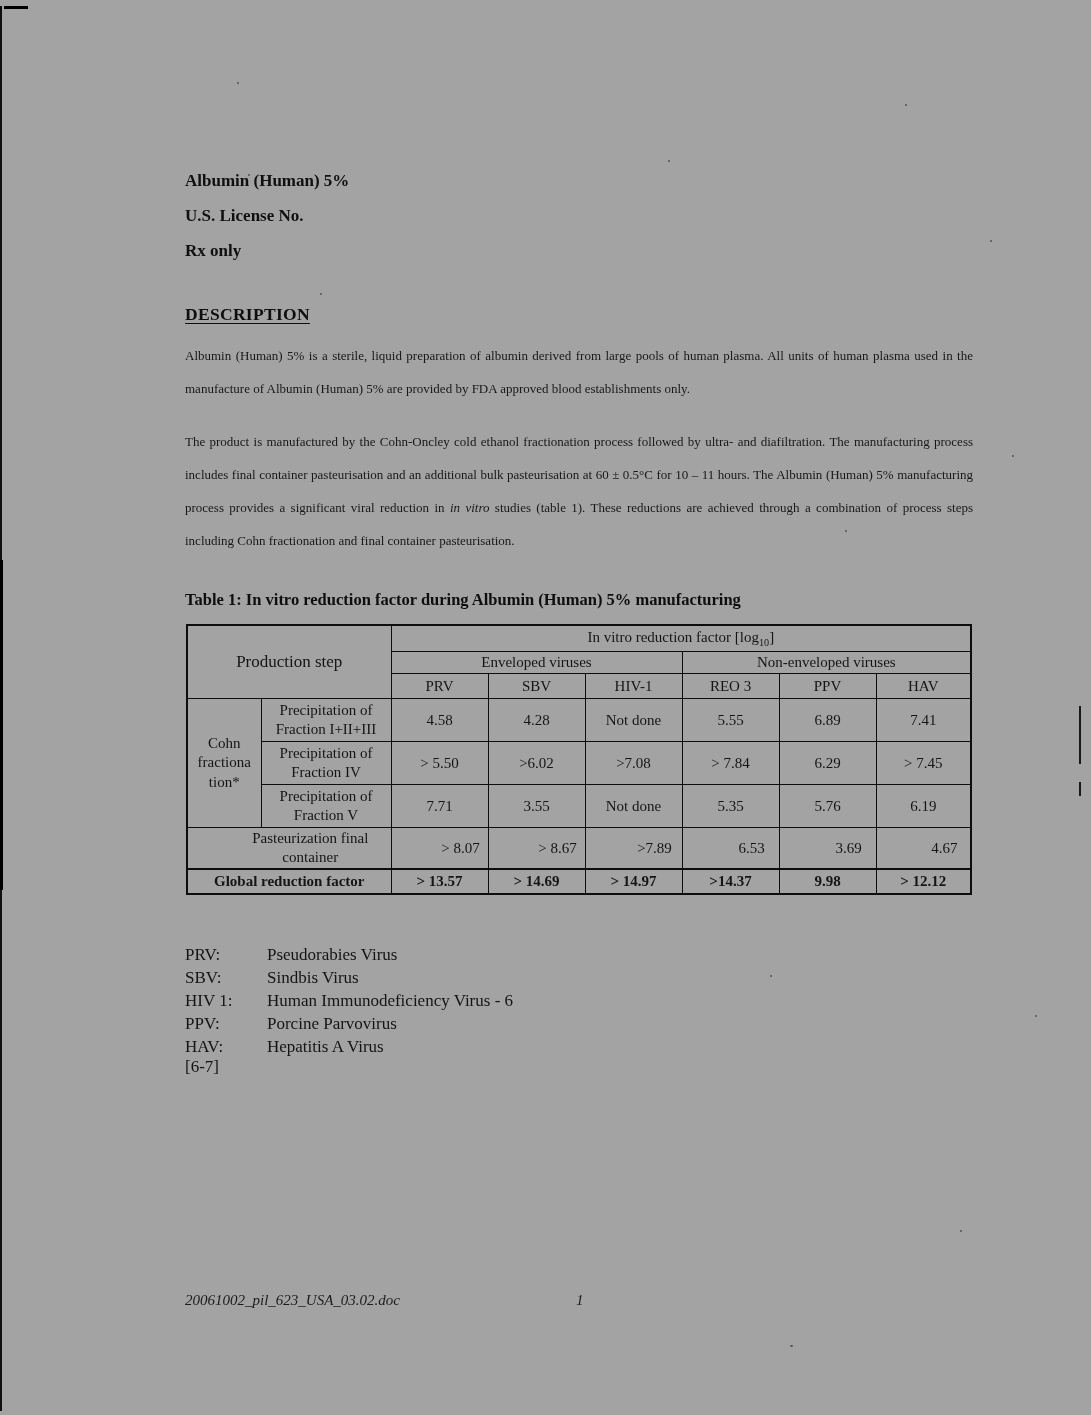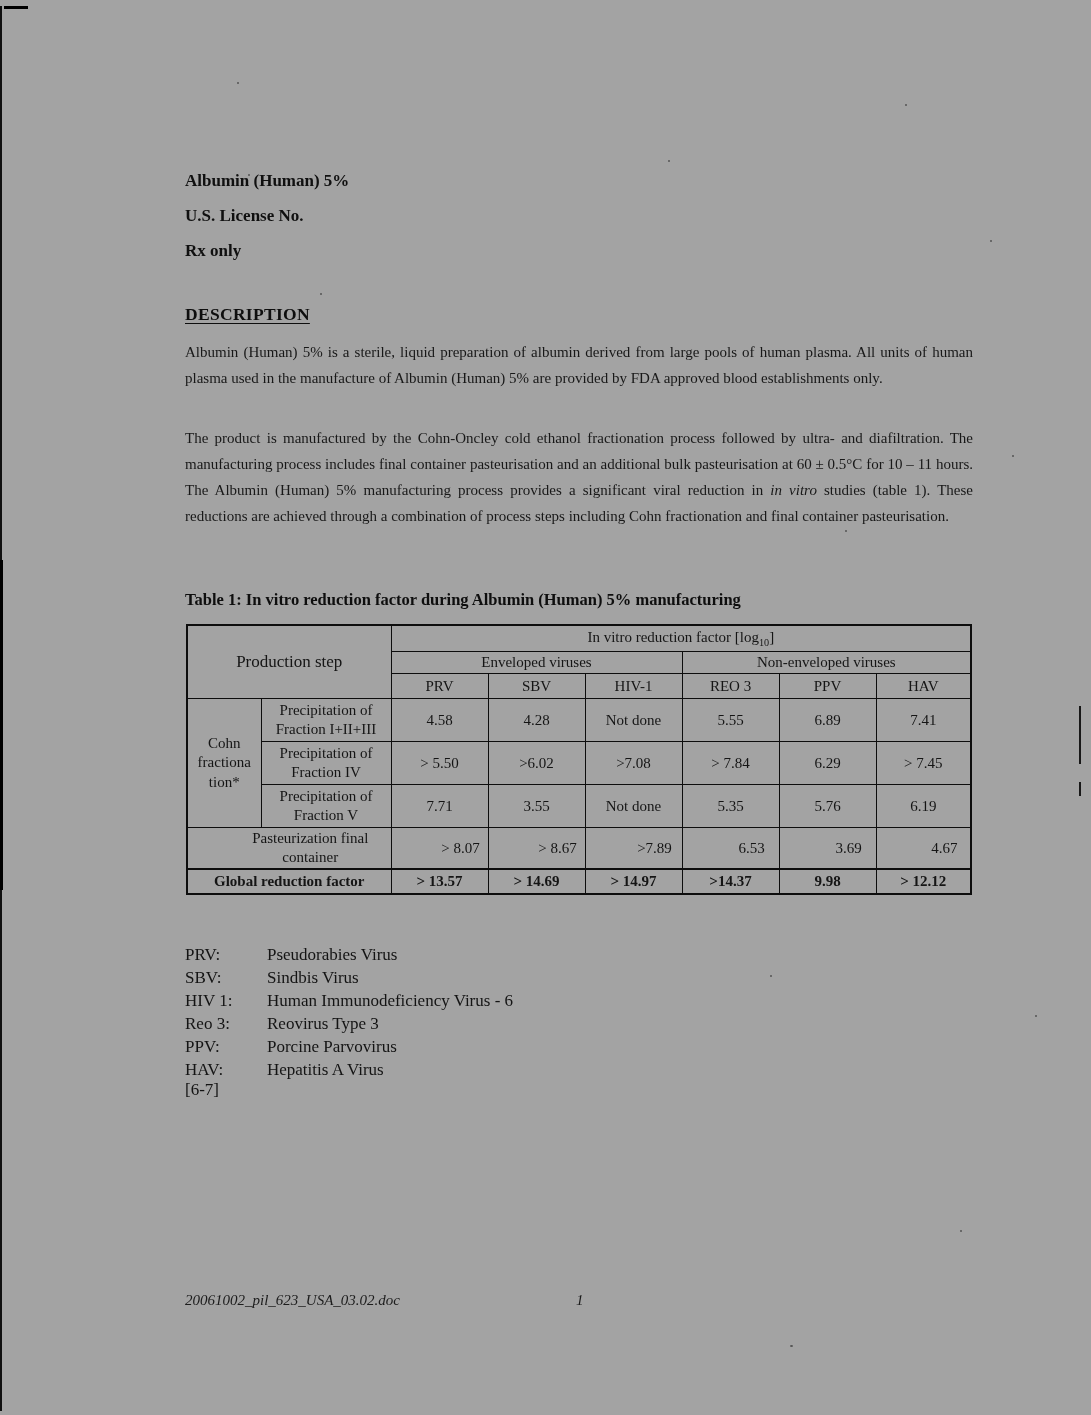--- a/index.html
+++ b/index.html
@@ -17,21 +17,21 @@
   .dot{position:absolute;background:#2a2a2a;border-radius:50%;opacity:.65;}
   
   .abs{position:absolute;}
   .head-line{font-weight:bold;font-size:17px;color:#101010;}
   .section-heading{
     font-weight:bold;font-size:17.5px;letter-spacing:.3px;
     text-decoration:underline;text-underline-offset:3px;color:#0e0e0e;
   }
   .para{
     left:185px;width:788px;text-align:justify;
-    font-size:15px;line-height:26px;color:#181818;
+    font-size:13px;line-height:33px;color:#181818;
   }
   .ital{font-style:italic;}
   .table-title{font-weight:bold;font-size:16.5px;color:#0e0e0e;}
   
   .vtable{
     border-collapse:collapse;table-layout:fixed;width:784px;
     font-size:15px;color:#151515;
   }
   .vtable td{
     border:1px solid #0d0d0d;text-align:center;vertical-align:middle;
@@ -190,24 +190,20 @@
     </div>
     <div class="abbr-row">
       <span class="abbr-term">SBV:</span>
       <span>Sindbis Virus</span>
     </div>
     <div class="abbr-row">
       <span class="abbr-term">HIV 1:</span>
       <span>Human Immunodeficiency Virus - 6</span>
     </div>
     <div class="abbr-row">
-      <span class="abbr-term">Reo 3:</span>
-      <span>Reovirus Type 3</span>
-    </div>
-    <div class="abbr-row">
       <span class="abbr-term">PPV:</span>
       <span>Porcine Parvovirus</span>
     </div>
     <div class="abbr-row">
       <span class="abbr-term">HAV:</span>
       <span>Hepatitis A Virus</span>
     </div>
     <div class="citation">[6-7]</div>
   </div>
 

